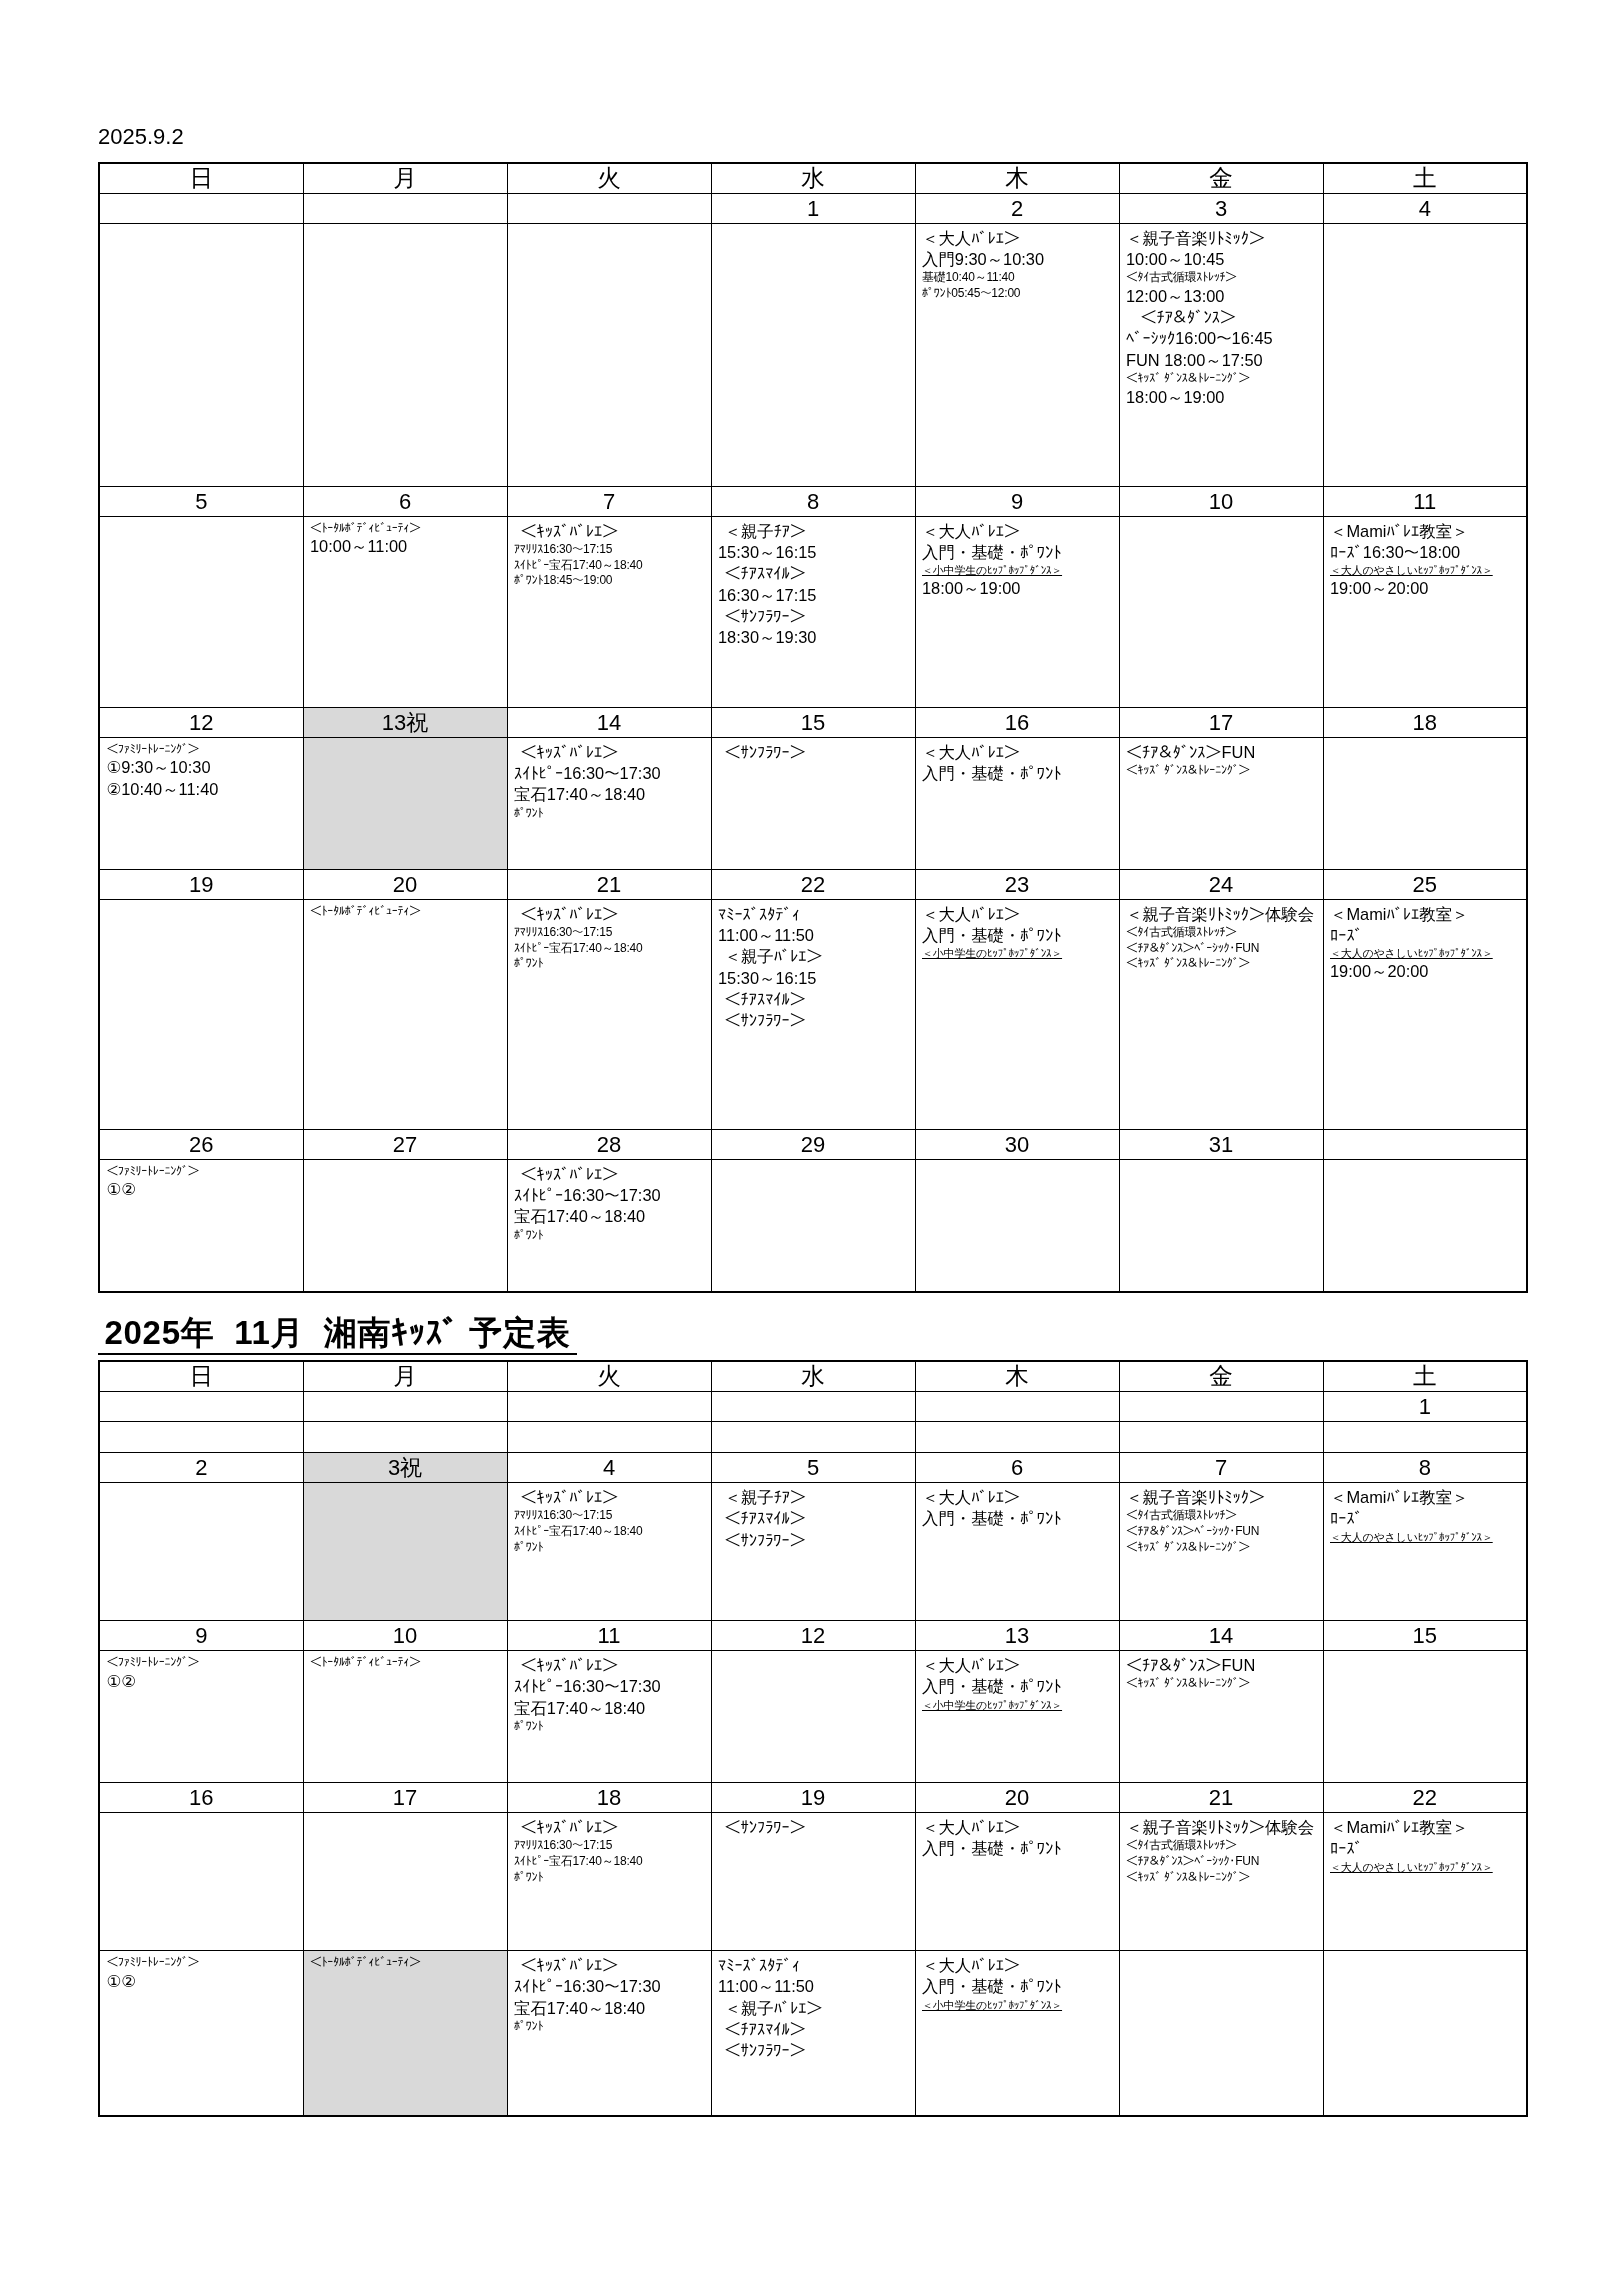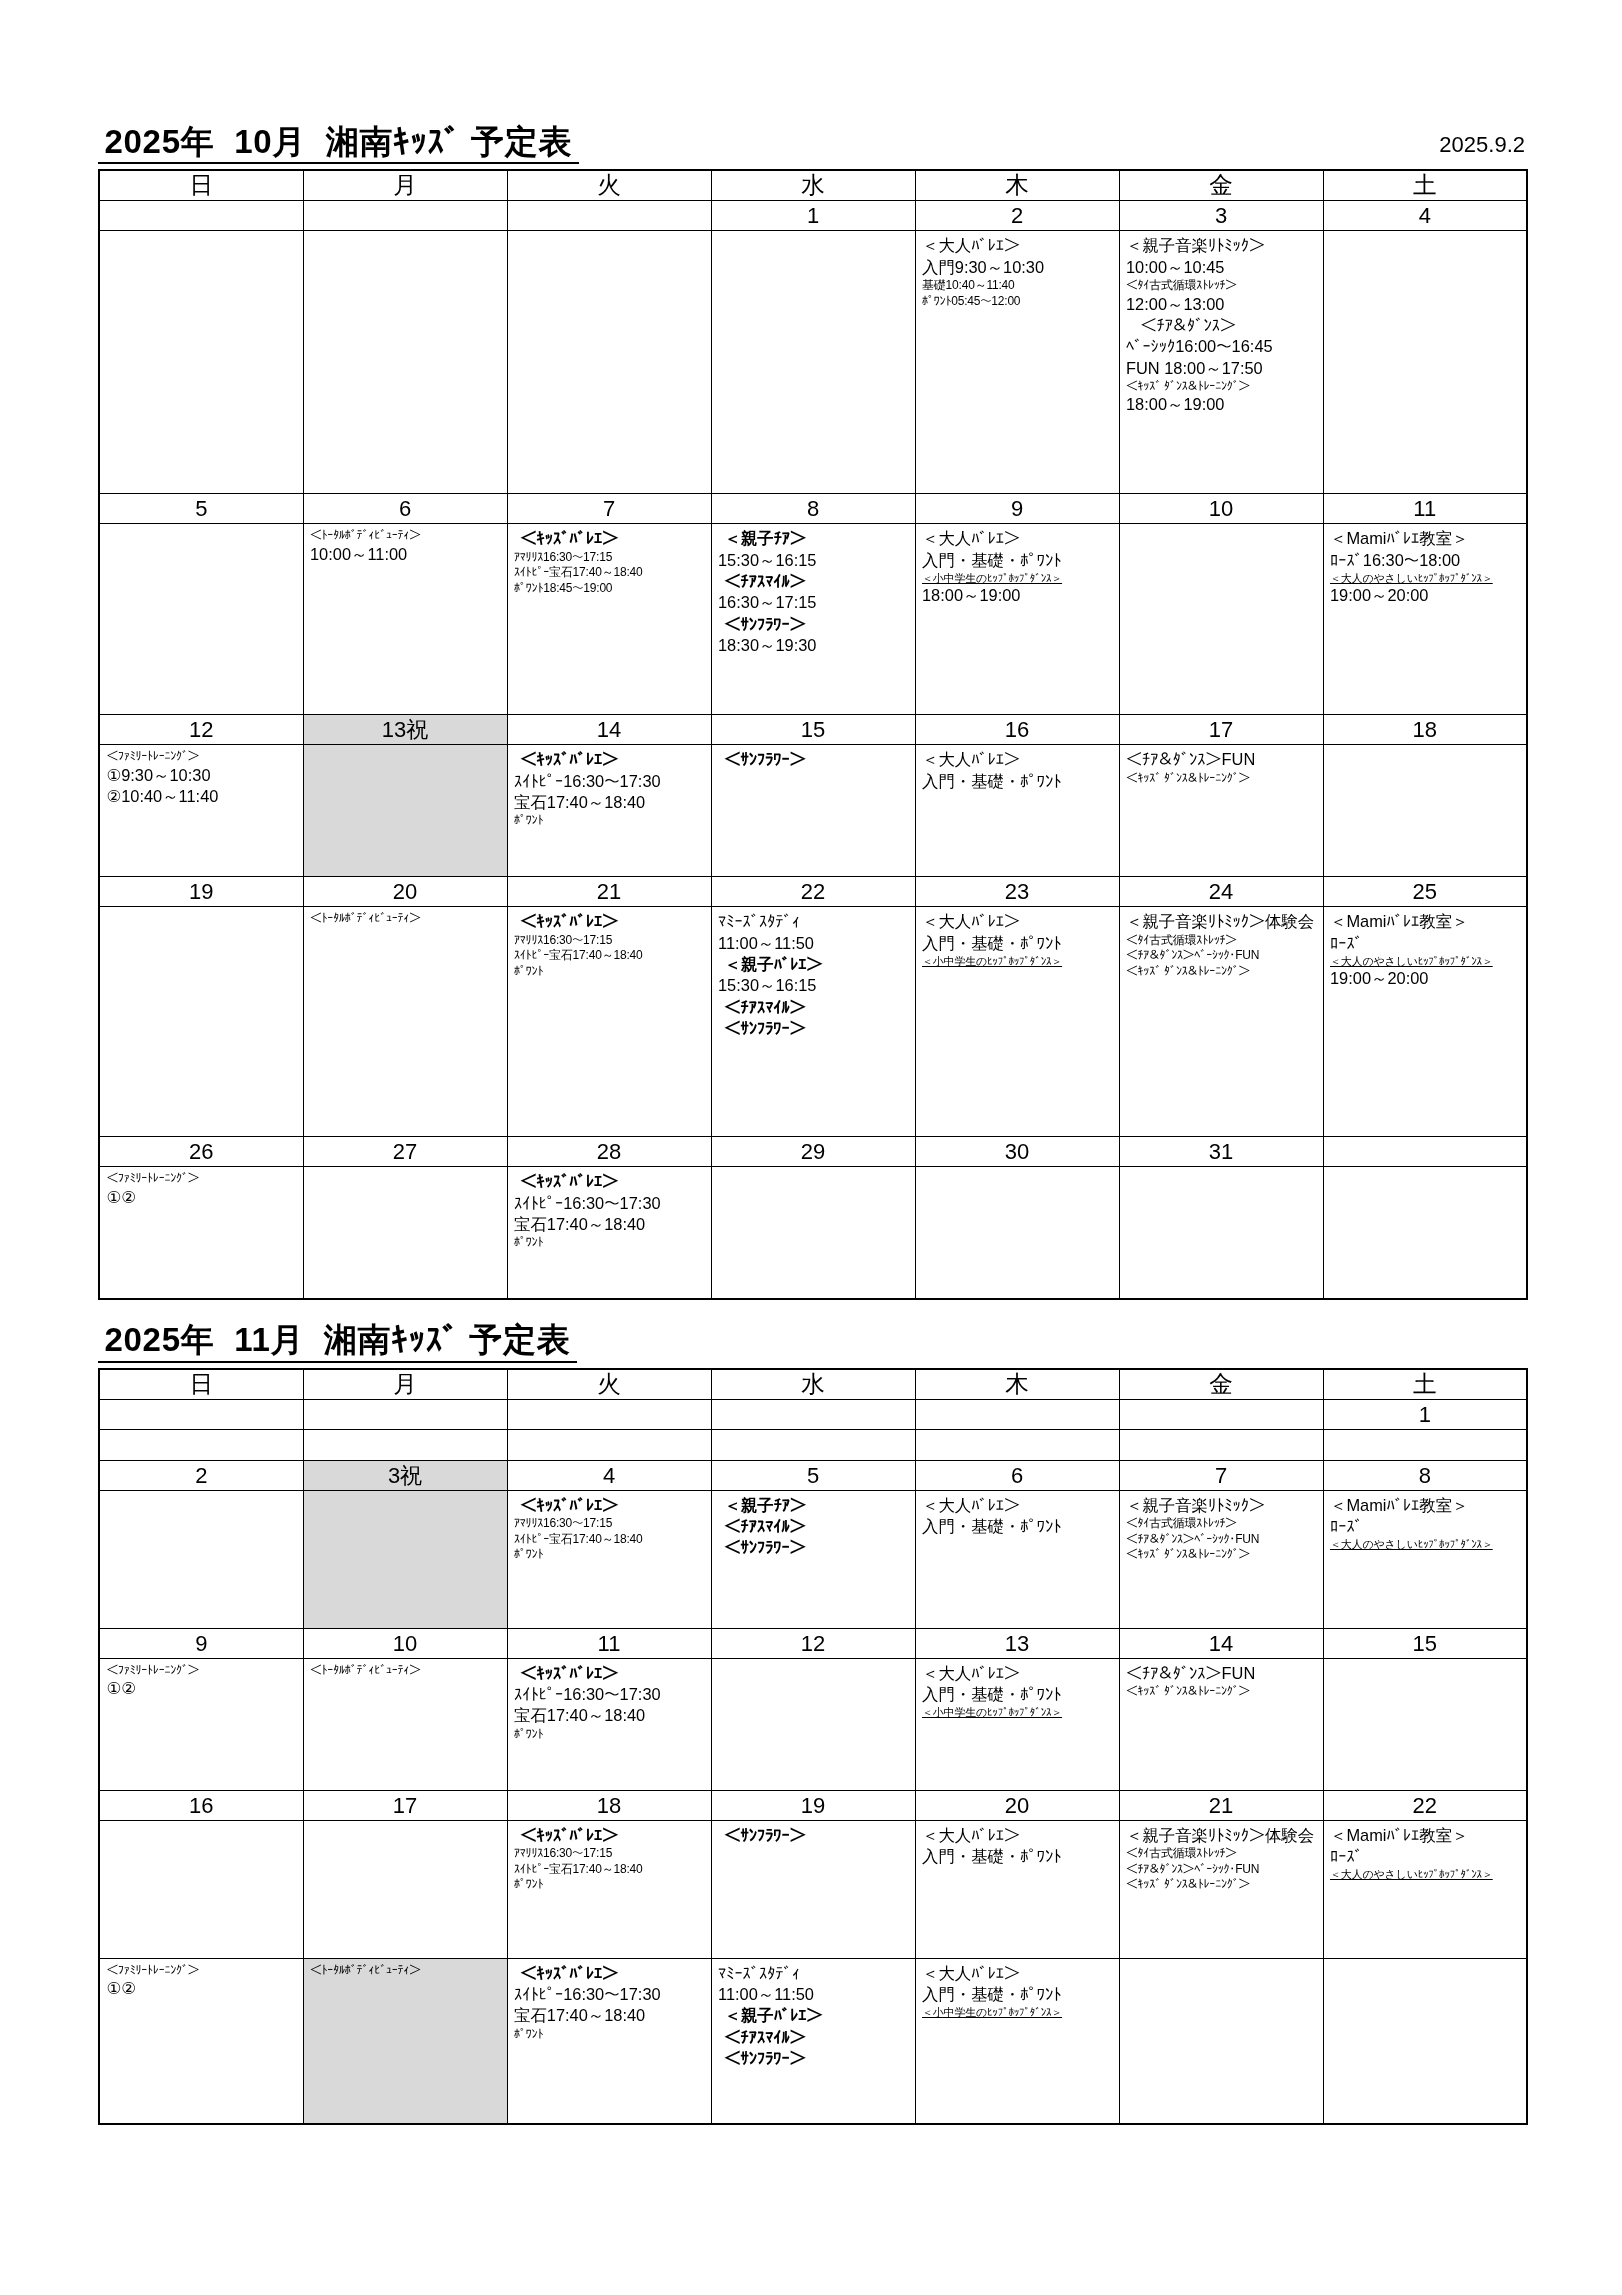--- a/index.html
+++ b/index.html
@@ -95,37 +95,35 @@
   .cellbody .xs {
     font-size: 11px;
     letter-spacing: -0.2px;
     text-decoration: underline;
   }
   .cellbody .ind {
     padding-left: 14.4px;
   }
   .cellbody .ind2 {
     padding-left: 6.5px;
-    font-weight: bold;
   }
   .shaded { background: #d9d9d9; }
 
   
   tr.r-head td { height: 29px; }
   tr.r-num td { height: 29px; }
 
   .sp { margin-top: 22px; }
 </style>
 </head>
 <body>
 
 <div class="page">
 
   <div class="title-row">
-    <div class="cal-title">2025年  10月  湘南ｷｯｽﾞ 予定表</div>
     <div class="doc-date">2025.9.2</div>
   </div>
   <table class="cal" id="cal-0">
     <colgroup>
       <col class="c">
         <col class="c">
         <col class="c">
         <col class="c">
         <col class="c">
         <col class="c">

